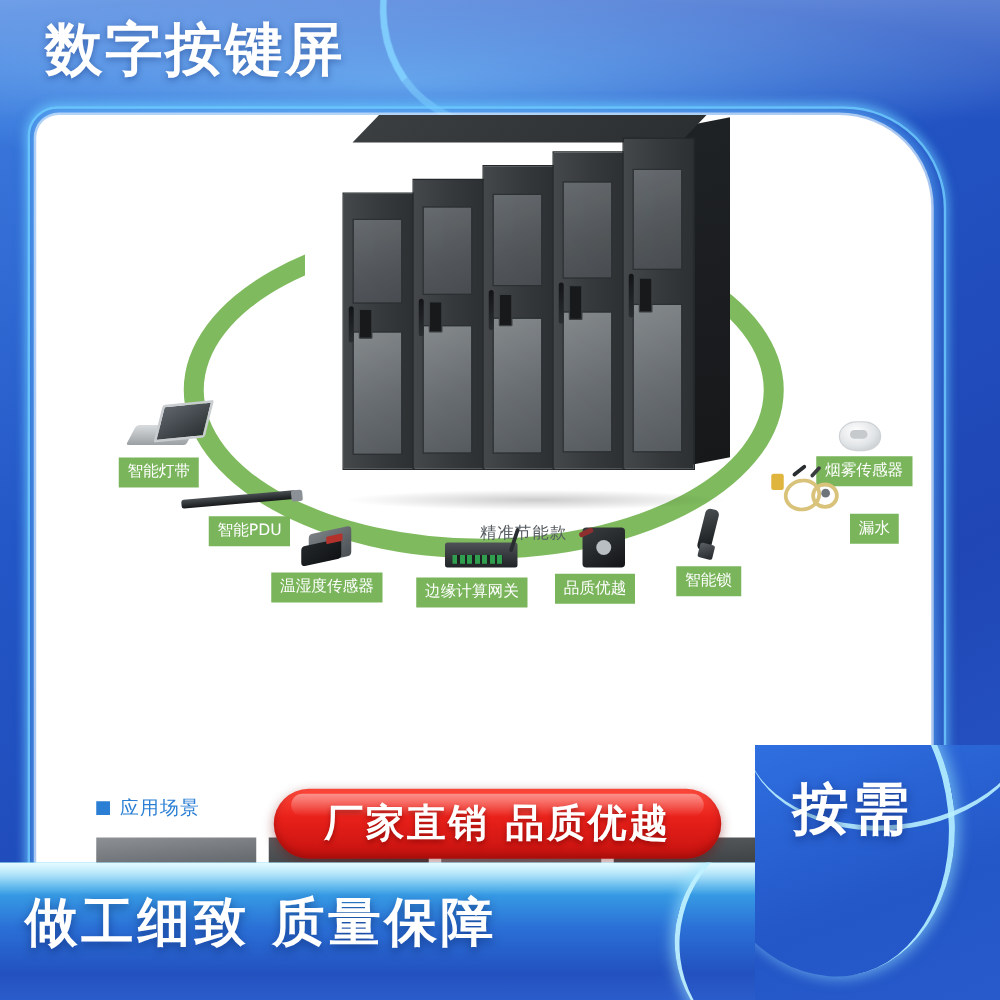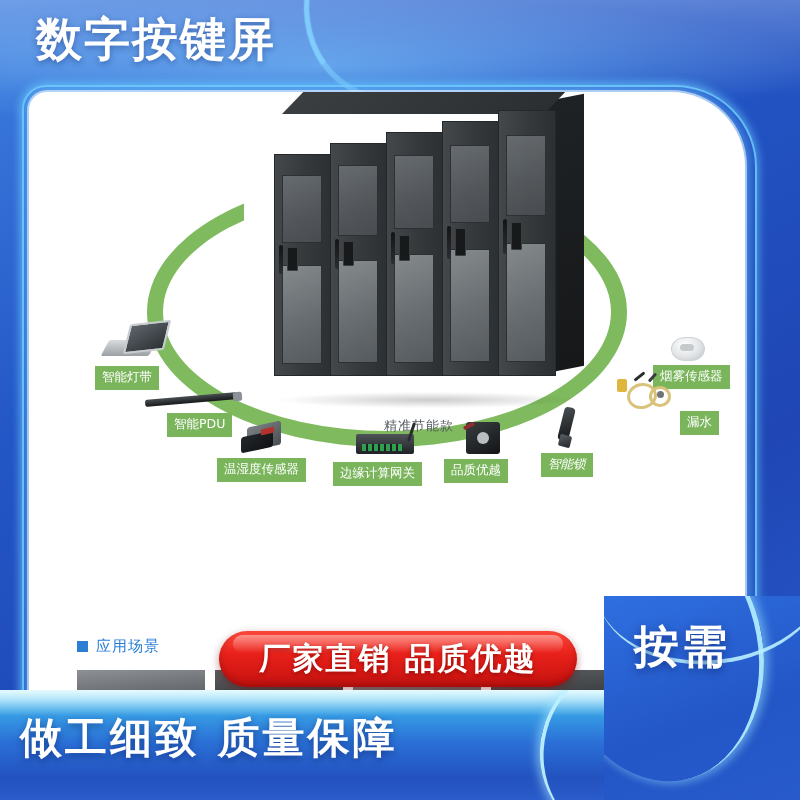--- a/index.html
+++ b/index.html
@@ -392,21 +392,21 @@
         <div style="margin-top:3px;margin-left:-22px;">
           <span class="badge">品质优越</span>
         </div>
       </div>
 
       <div class="node" style="left:528px;top:315px;">
         <div class="dev lock">
           <div class="body"></div>
           <div class="key"></div>
         </div>
-        <div style="margin-top:4px;margin-left:-16px;font-style:italic;">
+        <div style="margin-top:4px;margin-left:-16px;">
           <span class="badge">智能锁</span>
         </div>
       </div>
 
 
       <div class="node" style="left:642px;top:245px;">
         <div class="dev smoke">
           <div class="d"></div>
           <div class="v"></div>
         </div>

